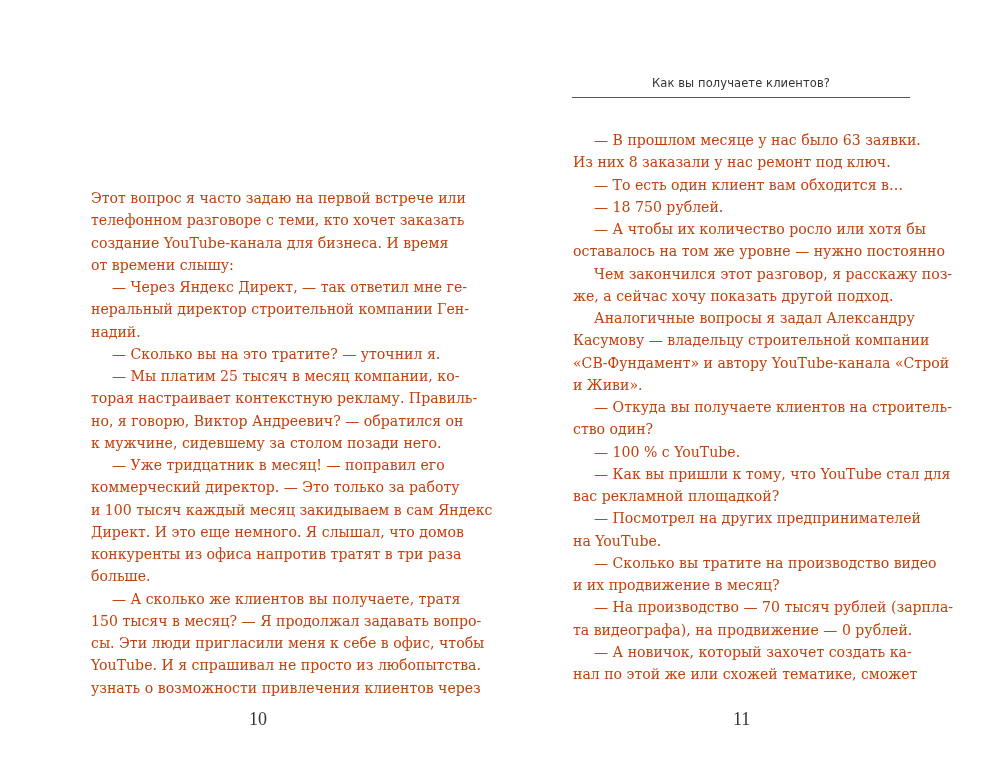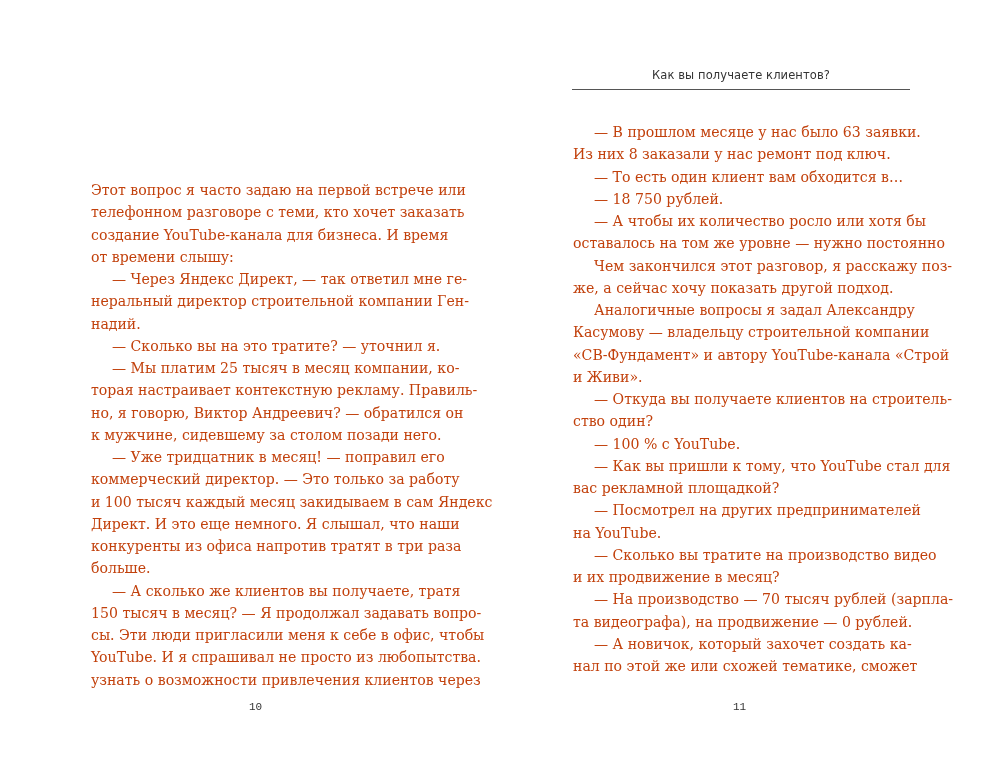--- a/index.html
+++ b/index.html
@@ -15,21 +15,21 @@
     font-family: "DejaVu Serif", "Liberation Serif", serif;
     color: #2b2b2b;
   }
   .spread {
     position: absolute;
     inset: 0;
     background: #ffffff;
   }
   .page {
     position: absolute;
-    top: 8px;
+    top: 16px;
     height: 552px;
   }
   .page-left { left: 0; width: 500px; }
   .page-right { left: 500px; width: 501px; }
 
   .running-header {
     position: absolute;
     left: 73px;
     width: 336px;
     top: 60px;
@@ -68,22 +68,22 @@
   .line.last {
     text-align-last: left;
   }
   .line.indent {
     padding-left: 21px;
   }
 
   .folio {
     position: absolute;
     top: 693px;
-    font-family: Liberation Mono, monospace;
-    font-size: 11px;
+    font-family: Liberation Serif, serif;
+    font-size: 18px;
     color: #333;
   }
   .page-left .folio { left: 249px; }
   .page-right .folio { left: 233px; }
 </style>
 </head>
 <body>
 
 <div class="spread">
 
@@ -97,21 +97,21 @@
         <span class="line">неральный директор строительной компании Ген-</span>
         <span class="line last">надий.</span>
         <span class="line indent last">— Сколько вы на это тратите? — уточнил я.</span>
         <span class="line indent">— Мы платим 25 тысяч в месяц компании, ко-</span>
         <span class="line">торая настраивает контекстную рекламу. Правиль-</span>
         <span class="line">но, я говорю, Виктор Андреевич? — обратился он</span>
         <span class="line last">к мужчине, сидевшему за столом позади него.</span>
         <span class="line indent">— Уже тридцатник в месяц! — поправил его</span>
         <span class="line">коммерческий директор. — Это только за работу</span>
         <span class="line">и 100 тысяч каждый месяц закидываем в сам Яндекс</span>
-        <span class="line">Директ. И это еще немного. Я слышал, что наши</span>
+        <span class="line">Директ. И это еще немного. Я слышал, что домов</span>
         <span class="line">конкуренты из офиса напротив тратят в три раза</span>
         <span class="line last">больше.</span>
         <span class="line indent">— А сколько же клиентов вы получаете, тратя</span>
         <span class="line">150 тысяч в месяц? — Я продолжал задавать вопро-</span>
         <span class="line">сы. Эти люди пригласили меня к себе в офис, чтобы</span>
         <span class="line last">YouTube. И я спрашивал не просто из любопытства.</span>
         <span class="line">узнать о возможности привлечения клиентов через</span>
       </div>
     <div class="folio">10</div>
   </div>

